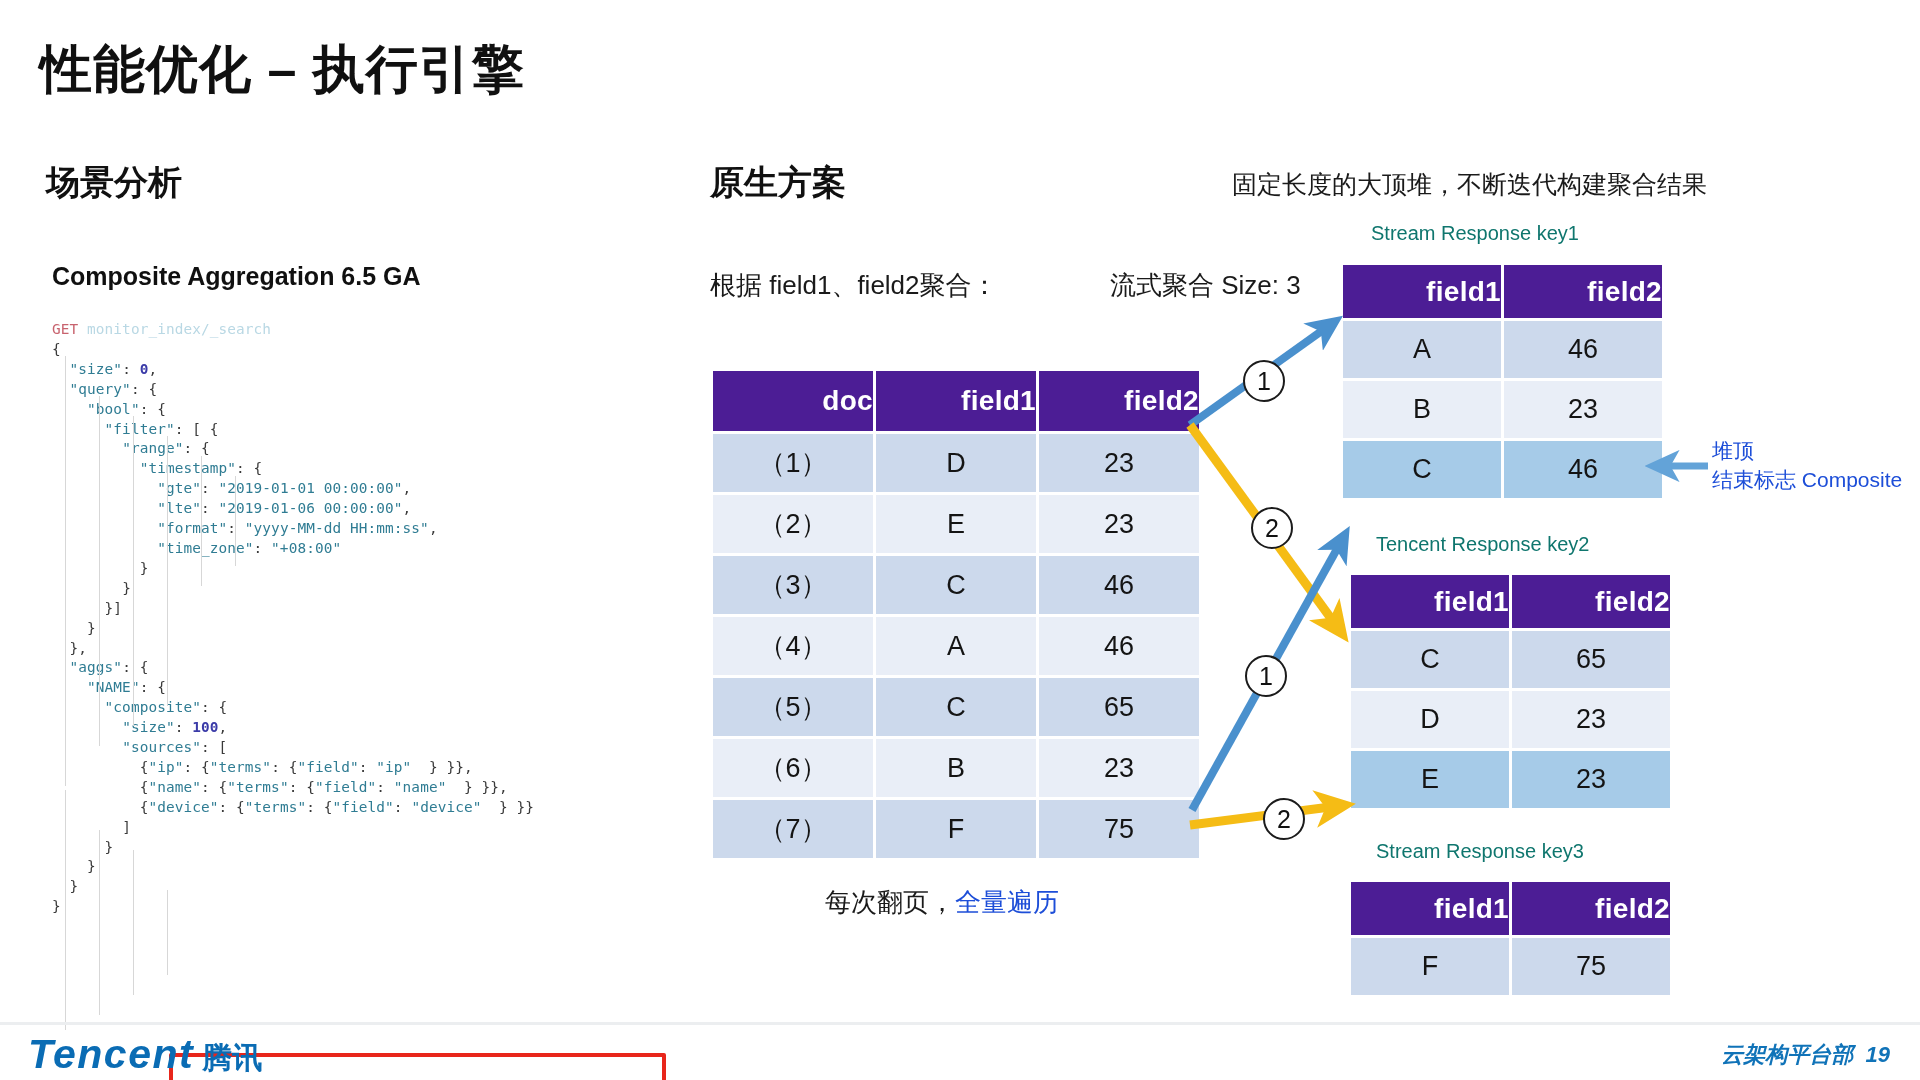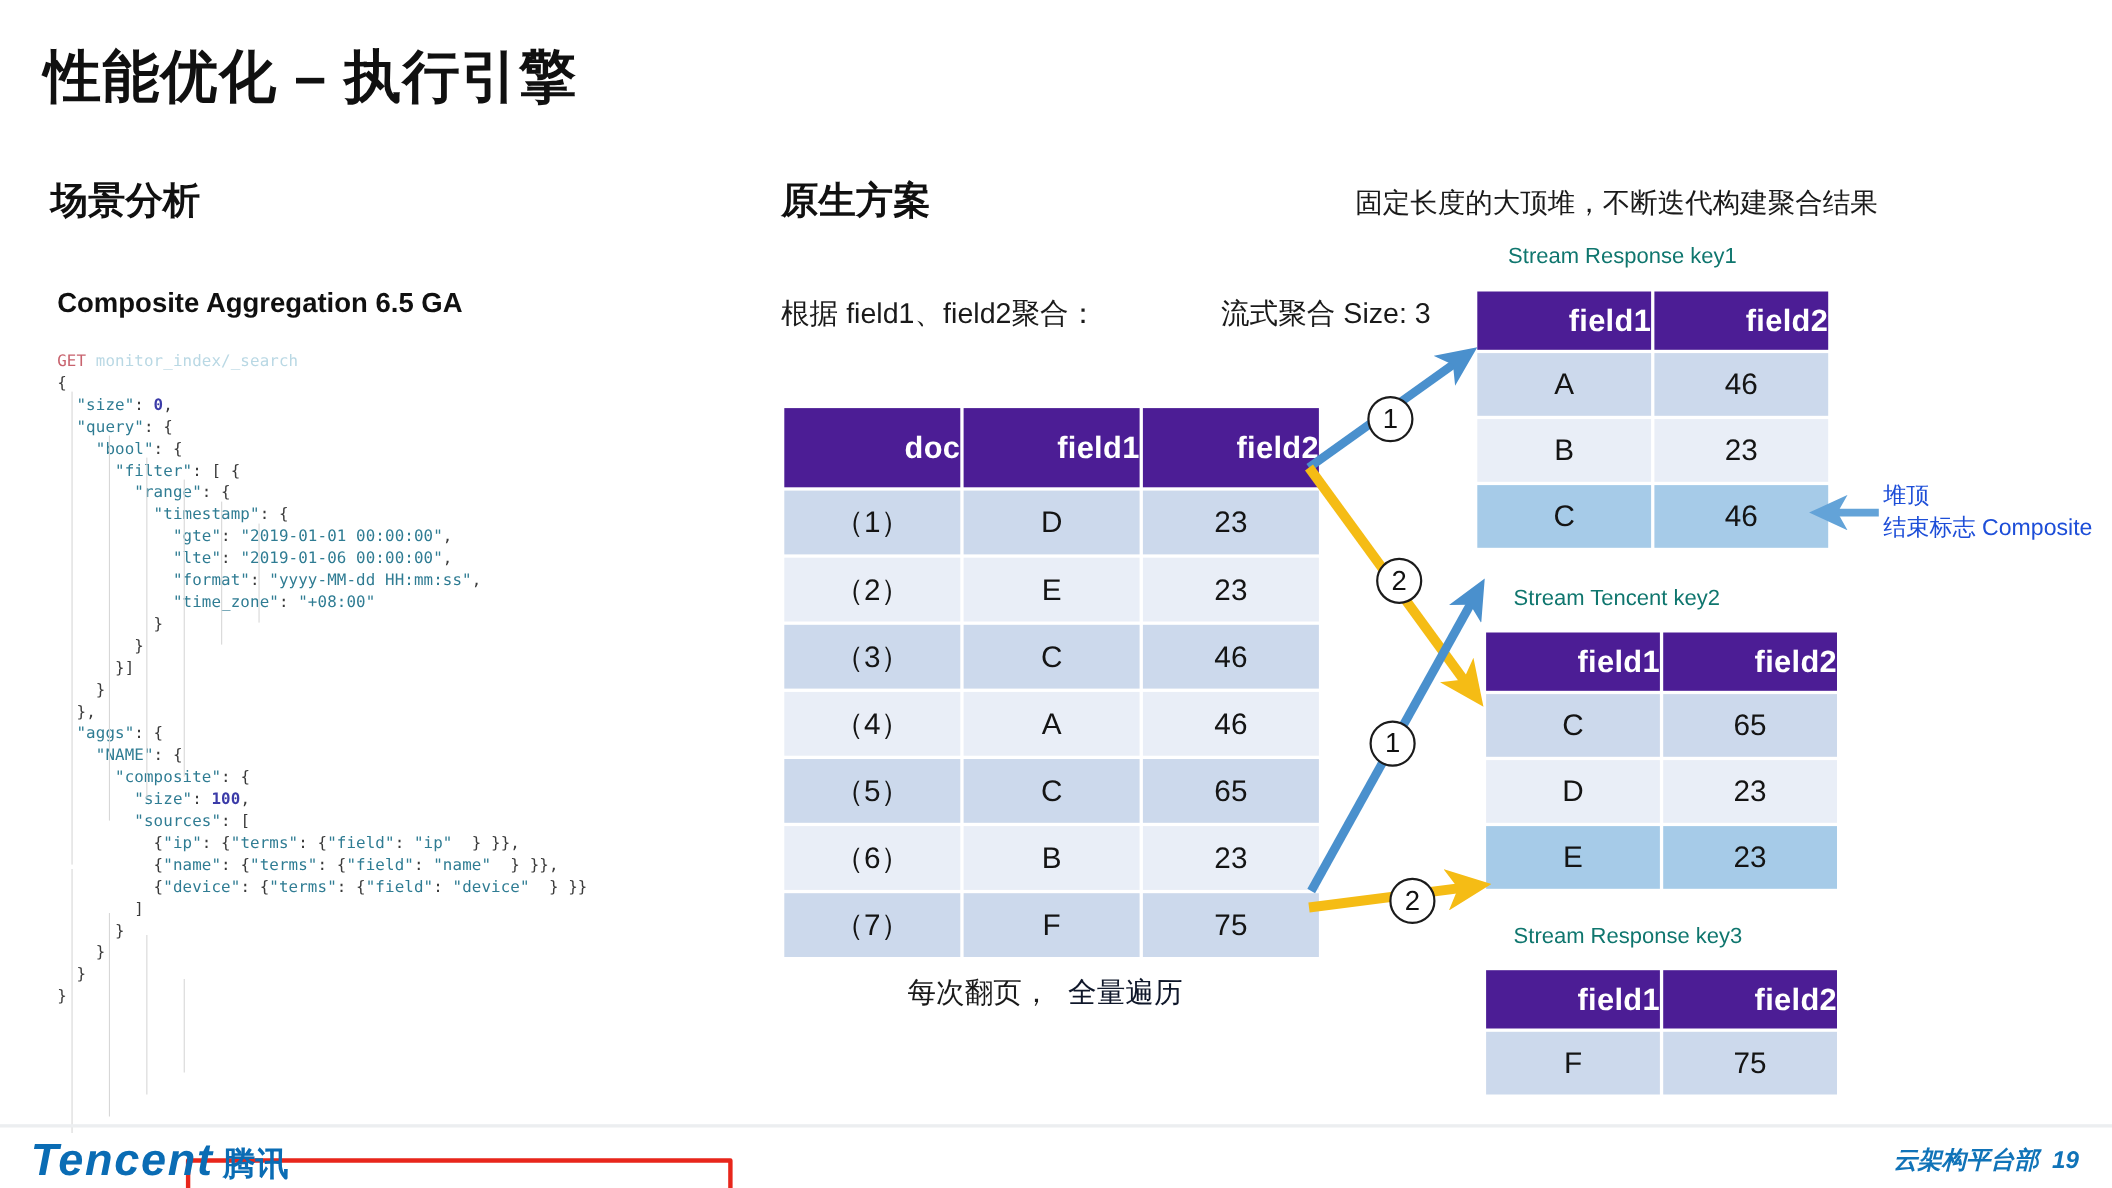--- a/index.html
+++ b/index.html
@@ -61,40 +61,40 @@
     position: absolute; font-size: 26px; color: #1a1a1a; white-space: nowrap;
   }
   #mid-aggr-by { left: 710px; top: 268px; }
   #mid-stream  { left: 1110px; top: 268px; }
   #mid-heap-note { left: 1232px; top: 168px; font-size: 25px; }
 
   .caption-note {
     position: absolute; left: 825px; top: 885px;
     font-size: 26px; color: #1a1a1a; white-space: nowrap;
   }
-  .caption-note .hl { color: #0f172a; margin-left: 16px; }
+  .caption-note .hl { color: #1d4ed8; }
 
   
   table.grid { border-collapse: separate; border-spacing: 3px; }
   table.grid th {
     background: #4c1d95; color: #ffffff;
     font-size: 28px; font-weight: bold;
     text-align: right; letter-spacing: .3px;
   }
   table.grid td {
     font-size: 27px; color: #141414; text-align: center;
     font-weight: normal;
   }
   .r-dark  { background: #ccd9ec; }
   .r-light { background: #e9eef7; }
   .r-hl    { background: #a6cbe8; }
 
   
   #doc-table { position: absolute; left: 710px; top: 368px; }
-  #doc-table th { width: 160px; height: 72px; }
+  #doc-table th { width: 160px; height: 60px; }
   #doc-table td { width: 160px; height: 58px; }
 
   
   .stream-title {
     position: absolute; font-size: 20px; color: #0f766e; white-space: nowrap;
   }
   #st1-title { left: 1371px; top: 222px; }
   #st2-title { left: 1376px; top: 533px; }
   #st3-title { left: 1376px; top: 840px; }
 
@@ -267,21 +267,21 @@
           <td class="r-light">B</td>
           <td class="r-light">23</td>
         </tr>
         <tr>
           <td class="r-hl">C</td>
           <td class="r-hl">46</td>
         </tr>
       </tbody>
   </table>
 
-  <div class="stream-title" id="st2-title">Stream Tencent key2</div>
+  <div class="stream-title" id="st2-title">Tencent Response key2</div>
   <table class="grid stream-table" id="st2">
     <thead>
         <tr>
           <th>field1</th>
           <th>field2</th>
         </tr>
       </thead>
     <tbody>
         <tr>
           <td class="r-dark">C</td>

